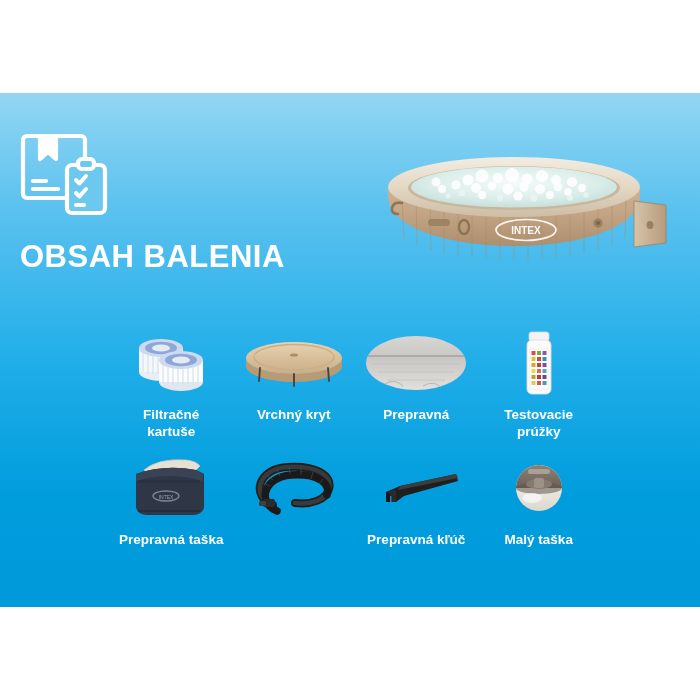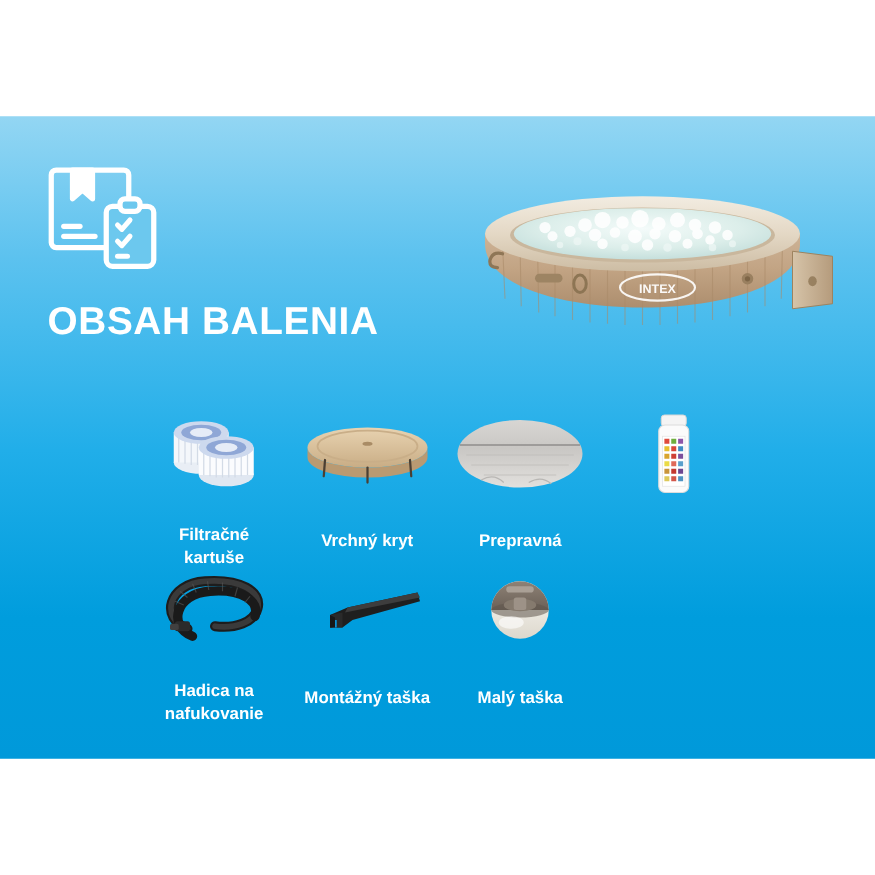--- a/index.html
+++ b/index.html
@@ -20,21 +20,21 @@
     position: absolute;
     left: 0; top: 93px;
     width: 700px; height: 514px;
     background: linear-gradient(180deg, #93d6f3 0%, #5cc2ef 22%, #21aee9 52%, #009ddd 78%, #0099da 100%);
     overflow: hidden;
   }
 
   
   #header-block {
     position: absolute;
-    left: 38px; top: 40px;
+    left: 20px; top: 40px;
     width: 330px;
   }
   #pkg-icon { display: block; width: 92px; height: 84px; }
   #page-title {
     margin-top: 24px;
     color: #ffffff;
     font-size: 31px;
     font-weight: bold;
     letter-spacing: 0.5px;
     line-height: 1;
@@ -65,21 +65,21 @@
     align-items: center;
   }
   .item-art {
     width: 108px; height: 68px;
     display: flex;
     align-items: center;
     justify-content: center;
   }
   .item-art svg { display: block; }
   .item-label {
-    margin-top: 27px;
+    margin-top: 9px;
     color: #ffffff;
     font-size: 13.5px;
     font-weight: bold;
     line-height: 1.28;
     text-align: center;
     max-width: 108px;
   }
 </style>
 </head>
 <body>
@@ -319,56 +319,70 @@
               <rect x="21.5" y="39" width="4" height="4" fill="#5aa0cc"></rect>
               <rect x="10.5" y="45" width="4" height="4" fill="#c9953a"></rect>
               <rect x="16" y="45" width="4" height="4" fill="#c4382f"></rect>
               <rect x="21.5" y="45" width="4" height="4" fill="#6d4691"></rect>
               <rect x="10.5" y="51" width="4" height="4" fill="#ddc95a"></rect>
               <rect x="16" y="51" width="4" height="4" fill="#d2564a"></rect>
               <rect x="21.5" y="51" width="4" height="4" fill="#4f93c2"></rect>
             </g>
           </svg>
         </div>
-      </div>
-
+        <div class="item-label">Testovacie prúžky</div>
+      </div>
+
+      <div class="item">
+        <div class="item-art">
+          <svg width="86" height="64" viewBox="0 0 86 64">
+            <path d="M16 14 q14 -12 42 -10 q10 1 14 6 l-8 8 q-18 -6 -40 2 z" fill="#e7e1d2" stroke="#cfc8b7" stroke-width="0.8"></path>
+            <path d="M8 18 q28 -10 60 -4 l8 4 l0 34 q-2 6 -10 7 l-48 0 q-9 -1 -10 -8 z" fill="#2f3747"></path>
+            <path d="M8 18 q28 -10 60 -4 l8 4 l-2 7 q-32 -10 -66 0 z" fill="#3a4356"></path>
+            <rect x="10" y="24" width="62" height="2.5" fill="#262d3a" opacity="0.7"></rect>
+            <ellipse cx="38" cy="40" rx="13" ry="5" fill="none" stroke="#7e8596" stroke-width="1.3"></ellipse>
+            <text x="38" y="43" text-anchor="middle" font-family="Liberation Sans, sans-serif" font-size="5" fill="#9aa1b1">INTEX</text>
+            <line x1="10" y1="55" x2="72" y2="55" stroke="#232a36" stroke-width="1.4"></line>
+          </svg>
+        </div>
+        <div class="item-label">Prepravná taška</div>
+      </div>
 
       <div class="item">
         <div class="item-art">
           <svg width="86" height="58" viewBox="0 0 86 58">
             <path d="M22 46 C0 38, 6 10, 36 8 C64 6, 82 16, 78 30 C75 41, 60 46, 44 44" fill="none" stroke="#1d1d1d" stroke-width="8" stroke-linecap="round"></path>
             <path d="M22 46 C0 38, 6 10, 36 8 C64 6, 82 16, 78 30 C75 41, 60 46, 44 44" fill="none" stroke="#3a3a3a" stroke-width="4.6" stroke-linecap="round"></path>
             <path d="M26 52 C6 44, 12 18, 40 16 C66 14, 80 24, 76 36" fill="none" stroke="#1a1a1a" stroke-width="7.5" stroke-linecap="round"></path>
             <g stroke="#555" stroke-width="0.9" opacity="0.65">
               <line x1="12" y1="24" x2="19" y2="27"></line>
               <line x1="16" y1="16" x2="22" y2="21"></line>
               <line x1="26" y1="10" x2="29" y2="17"></line>
               <line x1="38" y1="8" x2="39" y2="15"></line>
               <line x1="50" y1="9" x2="50" y2="16"></line>
               <line x1="62" y1="13" x2="60" y2="20"></line>
               <line x1="72" y1="20" x2="68" y2="25"></line>
             </g>
             <rect x="12" y="40" width="12" height="8" rx="2" fill="#2b2b2b"></rect>
             <rect x="8" y="42" width="7" height="5" rx="1.5" fill="#404040"></rect>
           </svg>
         </div>
-        <div class="item-label">Hadica na nafukovanie</div>
       </div>
 
       <div class="item">
         <div class="item-art">
           <svg width="92" height="44" viewBox="0 0 92 44">
             <path d="M86 8 L30 20 L16 26 L16 36 L26 36 L34 30 L88 15 Z" fill="#1f1f1f"></path>
             <path d="M86 8 L30 20 L28 24 L88 12 Z" fill="#3d3d3d"></path>
             <path d="M16 26 L26 24 L26 36 L16 36 Z" fill="#2a2a2a"></path>
             <rect x="18" y="30" width="3.4" height="6" fill="#0c8fd4"></rect>
             <path d="M16 26 L16 36 L20 36 L20 28 Z" fill="#171717"></path>
           </svg>
         </div>
-        <div class="item-label">Montážný taška</div>
+        <div class="item-label">Prepravná kľúč</div>
       </div>
 
       <div class="item">
         <div class="item-art">
           <svg width="54" height="56" viewBox="0 0 54 56">
             <defs>
               <linearGradient id="gFlTop" x1="0" y1="0" x2="0" y2="1">
                 <stop offset="0" stop-color="#8e8276"></stop>
                 <stop offset="1" stop-color="#6b6057"></stop>
               </linearGradient>

